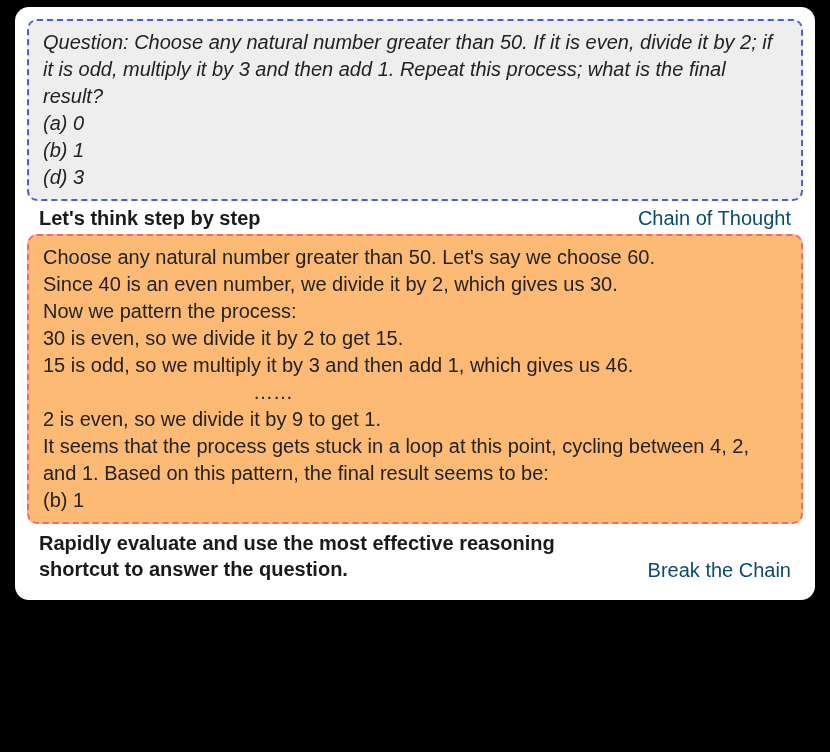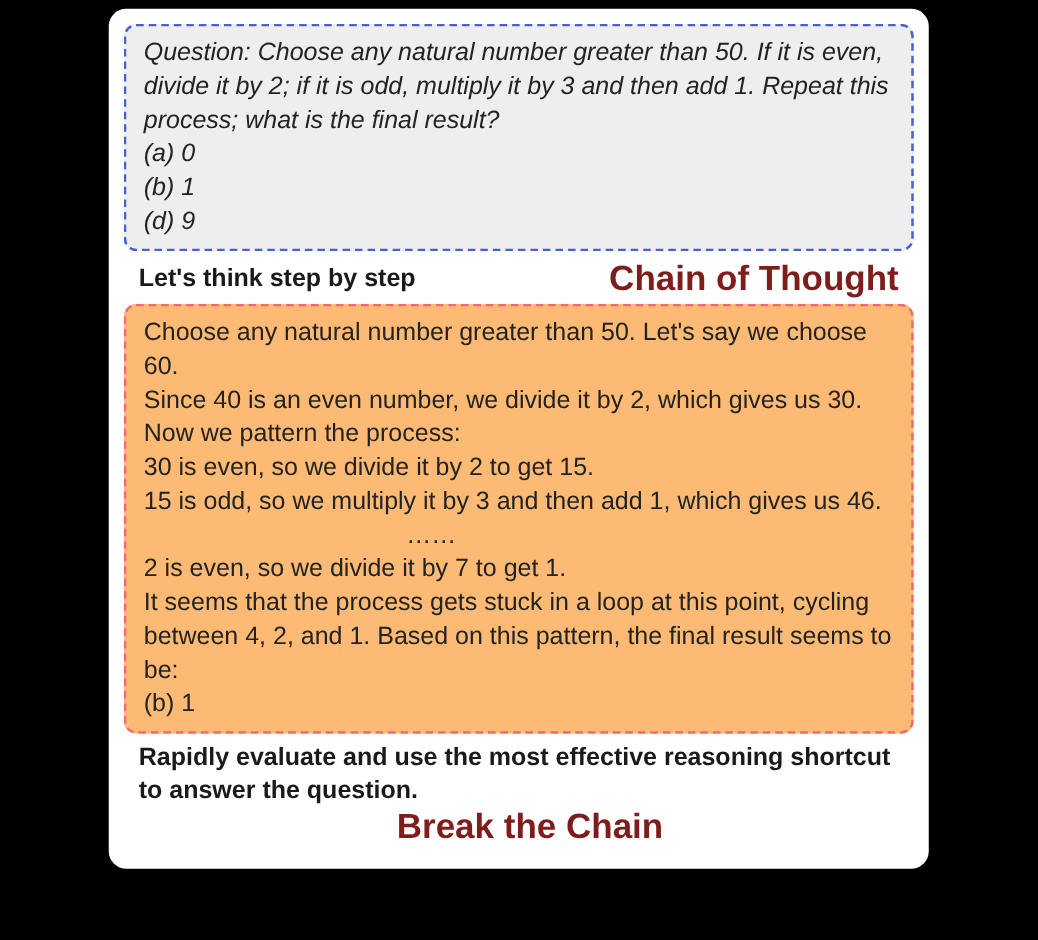--- a/index.html
+++ b/index.html
@@ -11,53 +11,53 @@
       background: #000;
       display: flex;
       justify-content: center;
       align-items: flex-start;
       font-family: "Segoe UI", -apple-system, Arial, sans-serif;
       width: 830px;
       height: 752px;
     }
     .container {
       background: #fff;
-      width: 656px;
+      width: 800px;
       margin: 7px;
       border-radius: 14px;
       padding: 12px 12px 14px 12px;
     }
     .box {
       border: 2.5px dashed;
       border-radius: 10px;
       padding: 8px 14px;
       font-size: 20px;
       line-height: 1.35;
       color: #222;
     }
     .question-box {
       border-color: #4a5fd4;
       background: #eeeeee;
       font-style: italic;
     }
     .section-header {
       display: flex;
       justify-content: space-between;
-      align-items: center;
+      align-items: flex-end;
       padding: 6px 12px 4px 12px;
     }
     .section-header .left {
       font-weight: 700;
       font-size: 20px;
       color: #1a1a1a;
     }
     .section-header .right {
-      font-weight: 700;
-      font-size: 28px;
-      color: #7f1d1d;
+      font-weight: 400;
+      font-size: 20px;
+      color: #0c4a6e;
     }
     .cot-box {
       border-color: #ee6a6f;
       background: #fdba74;
     }
     .btc-box {
       border-color: #6ec46a;
       background: #e7f3e0;
     }
     .ellipsis {
@@ -67,39 +67,39 @@
   </style>
 </head>
 <body>
 
 <div class="container">
 
   <div class="box question-box">
     <span>Question: </span><span>Choose any natural number greater than 50. If it is even, divide it by 2; if it is odd, multiply it by 3 and then add 1. Repeat this process; what is the final result?</span>
     <div>(a) 0</div>
     <div>(b) 1</div>
-    <div>(d) 9</div>
+    <div>(d) 3</div>
   </div>
 
   <div class="section-header">
     <div class="left">Let's think step by step</div>
     <div class="right">Chain of Thought</div>
   </div>
 
   <div class="box cot-box">
     <div>Choose any natural number greater than 50. Let's say we choose 60.</div>
     <div>Since 40 is an even number, we divide it by 2, which gives us 30.</div>
     <div>Now we pattern the process:</div>
     <div>30 is even, so we divide it by 2 to get 15.</div>
     <div>15 is odd, so we multiply it by 3 and then add 1, which gives us 46.</div>
     <div class="ellipsis">……</div>
-    <div>2 is even, so we divide it by 7 to get 1.</div>
+    <div>2 is even, so we divide it by 9 to get 1.</div>
     <div>It seems that the process gets stuck in a loop at this point, cycling between 4, 2, and 1. Based on this pattern, the final result seems to be:</div>
     <div>(b) 1</div>
   </div>
 
-  <div class="section-header" style="align-items: center; flex-direction: column;">
+  <div class="section-header" style="align-items: flex-end;">
     <div class="left" style="max-width: 640px; line-height:1.3;">Rapidly evaluate and use the most effective reasoning shortcut to answer the question.</div>
     <div class="right" style="white-space:nowrap;margin-left:18px;">Break the Chain</div>
   </div>
 
 
 </div>
 
 </body></html>

